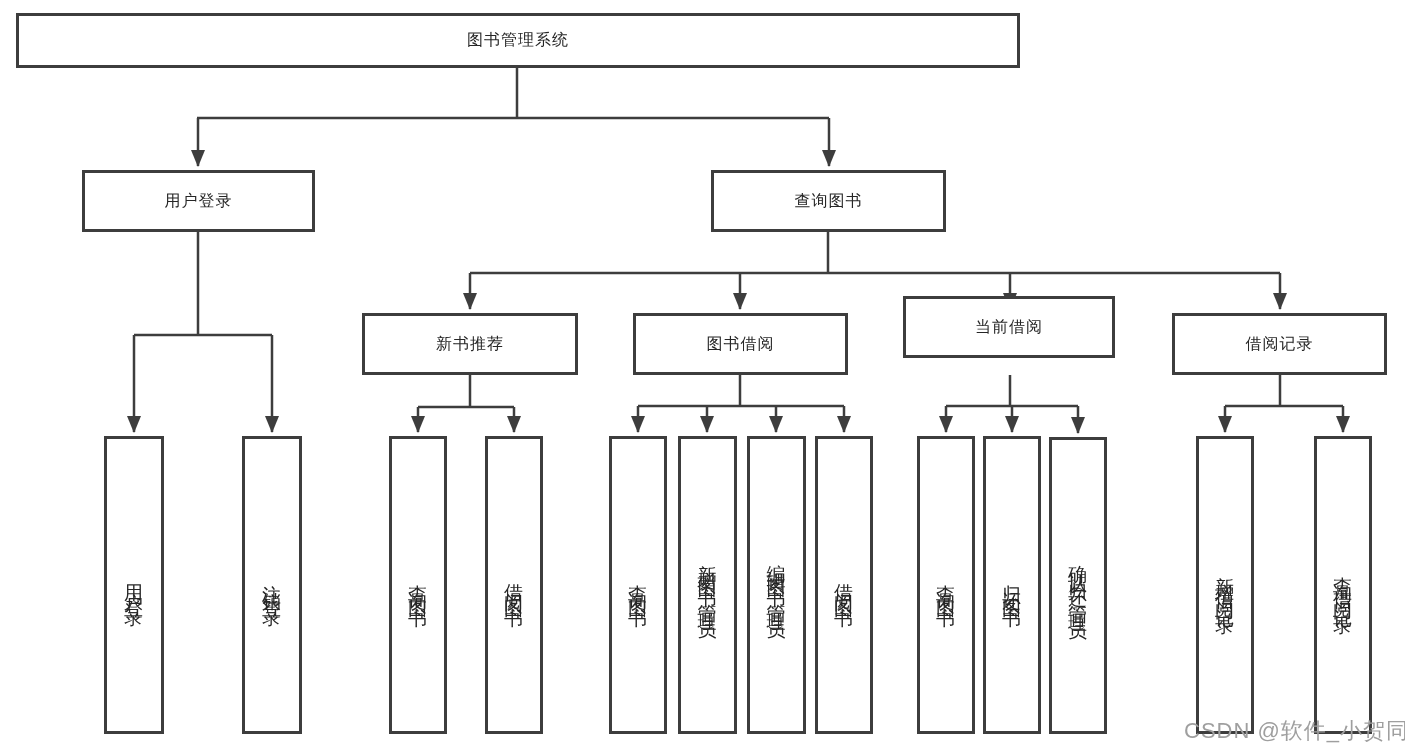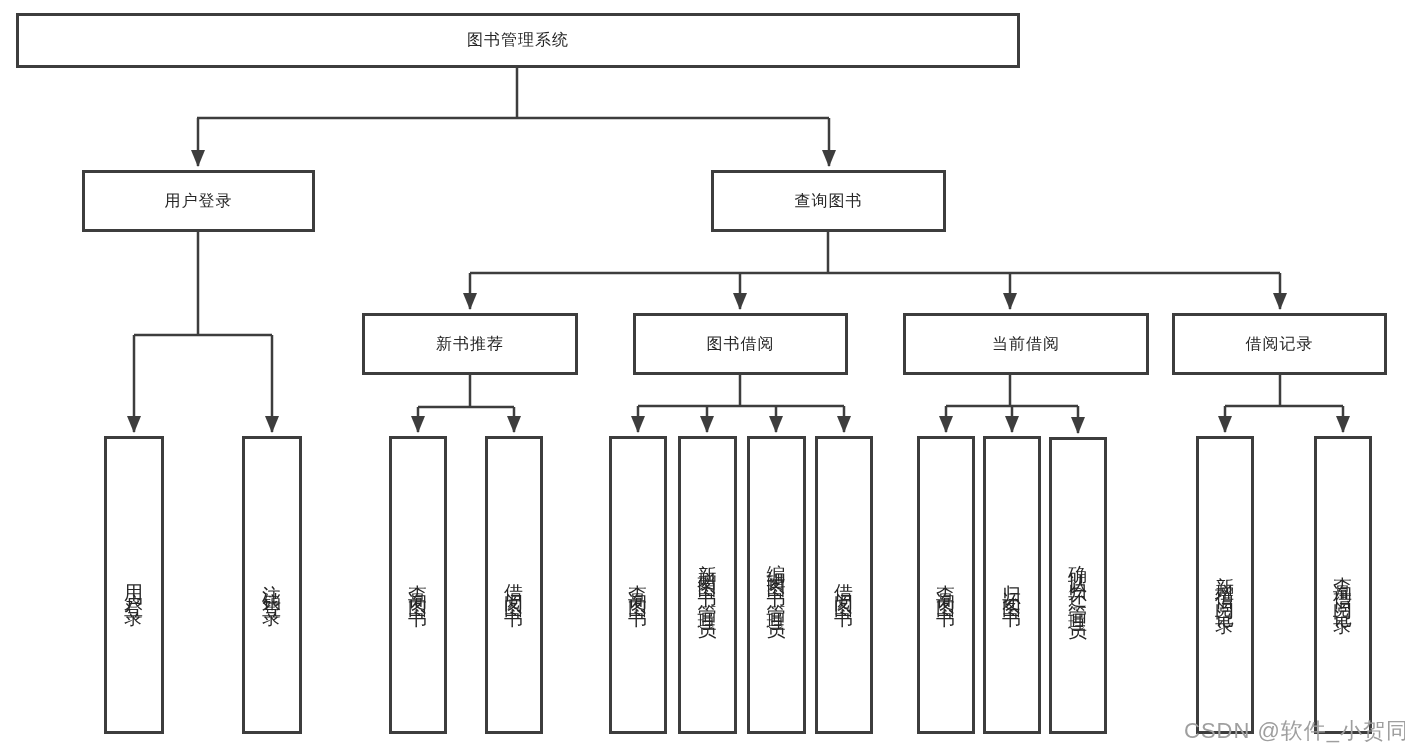--- a/index.html
+++ b/index.html
@@ -102,21 +102,21 @@
     </g>
   </svg>
 
   <div class="node" style="left:16px; top:13px; width:1004px; height:55px;">图书管理系统</div>
 
   <div class="node" style="left:82px; top:170px; width:233px; height:62px;">用户登录</div>
   <div class="node" style="left:711px; top:170px; width:235px; height:62px;">查询图书</div>
 
   <div class="node" style="left:362px; top:313px; width:216px; height:62px;">新书推荐</div>
   <div class="node" style="left:633px; top:313px; width:215px; height:62px;">图书借阅</div>
-  <div class="node" style="left:903px; top:313px; width:246px; height:62px;text-align:right;">当前借阅</div>
+  <div class="node" style="left:903px; top:296px; width:212px; height:62px;text-align:right;">当前借阅</div>
   <div class="node" style="left:1172px; top:313px; width:215px; height:62px;">借阅记录</div>
 
   <div class="vnode" style="left:104px; top:436px; width:60px; height:298px;">
     <span>用户登录</span>
   </div>
   <div class="vnode" style="left:242px; top:436px; width:60px; height:298px;">
     <span>注销登录</span>
   </div>
 
   <div class="vnode" style="left:389px; top:436px; width:58px; height:298px;">

